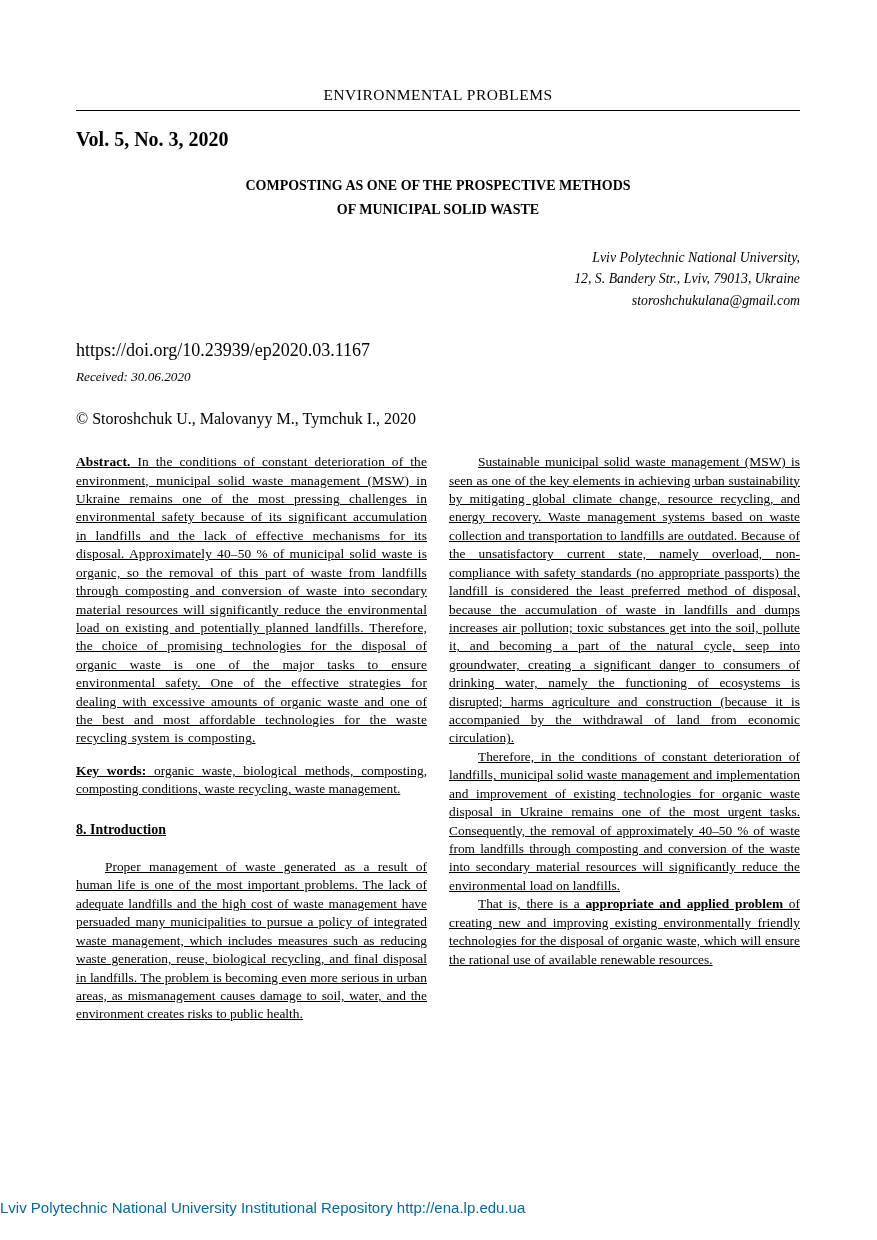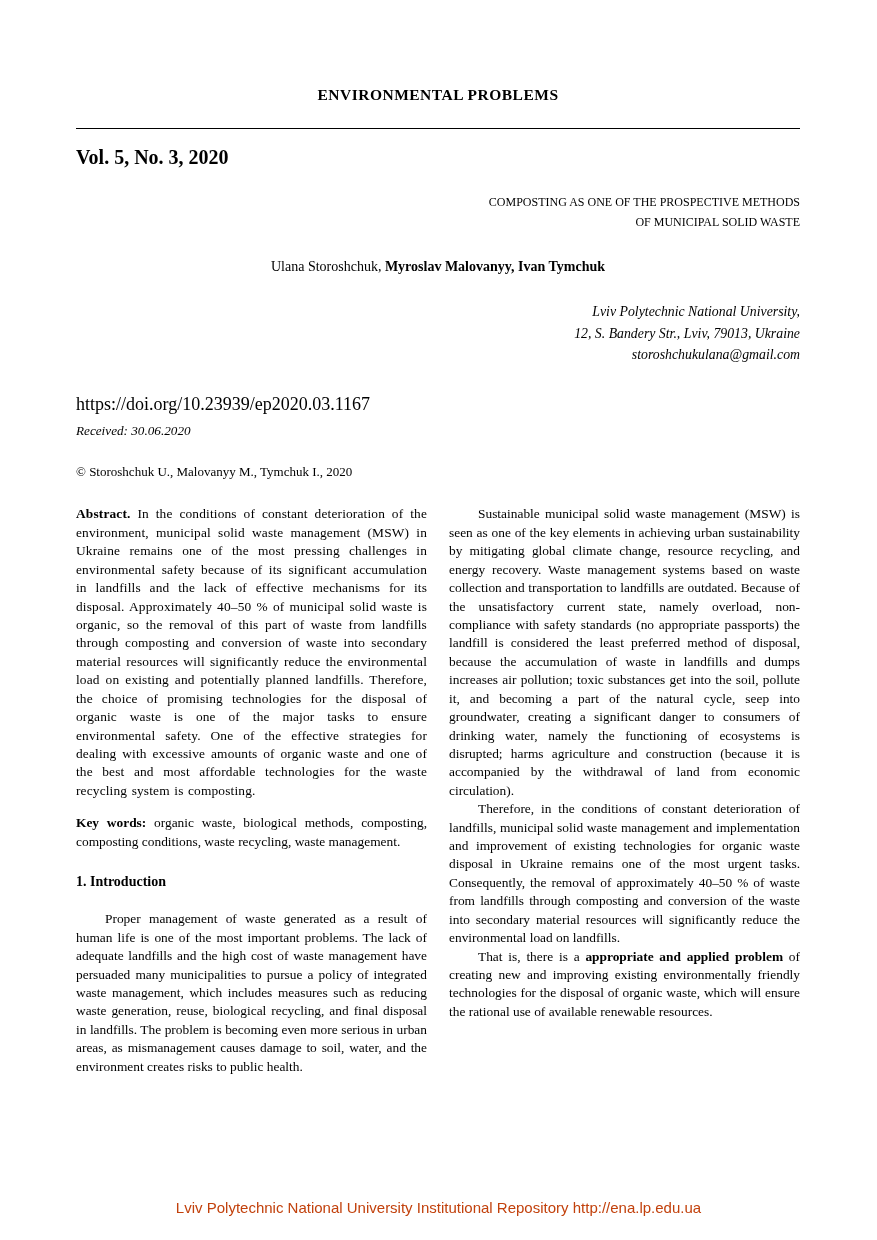--- a/index.html
+++ b/index.html
@@ -9,36 +9,36 @@
     height: 1240px;
     margin: 0 auto;
     background: #ffffff;
     box-sizing: border-box;
     padding: 86px 77px 0 76px;
     font-family: "Liberation Serif", serif;
     color: #000000;
   }
   .journal-header {
     text-align: center;
-    font-weight: bold;
+    font-weight: normal;
     font-size: 15.5px;
     letter-spacing: 0.5px;
-    padding-bottom: 24px;
+    padding-bottom: 6px;
     border-bottom: 1.2px solid #000;
   }
   .volume-line {
     margin-top: 17px;
     font-weight: bold;
     font-size: 20px;
   }
   .paper-title {
     margin-top: 23px;
-    text-align: right;
-    font-weight: normal;
-    font-size: 12px;
+    text-align: center;
+    font-weight: bold;
+    font-size: 14px;
     line-height: 1.68;
   }
   .authors {
     margin-top: 27px;
     text-align: center;
     font-size: 14px;
   }
   .authors .bold { font-weight: bold; }
   .affiliation {
     margin-top: 26px;
@@ -51,26 +51,27 @@
     margin-top: 29px;
     font-size: 18px;
   }
   .received-line {
     margin-top: 8px;
     font-style: italic;
     font-size: 13.2px;
   }
   .copyright-line {
     margin-top: 25px;
-    font-size: 13px;
+    font-size: 16px;
   }
   .columns {
     margin-top: 25px;
     display: flex;
     gap: 22px;
+    text-decoration: underline;
   }
   .col {
     flex: 1 1 0;
     font-size: 13.4px;
     line-height: 1.375;
     text-align: justify;
   }
   .col p { margin: 0; }
   .abstract-p { letter-spacing: 0.15px; word-spacing: 1px; }
   .bold { font-weight: bold; }
@@ -82,62 +83,61 @@
     text-align: left;
   }
   .indent { text-indent: 29px; }
   .col p + p.indent { margin-top: 0; }
   .right-col p + p { margin-top: 0; }
   .footer {
     position: absolute;
     left: 0;
     bottom: 24px;
     width: 100%;
-    text-align: center;
+    text-align: left;
     font-family: "Liberation Sans", sans-serif;
     font-size: 15px;
-    color: #c2410c;
+    color: #0369a1;
   }
 </style>
 </head>
 <body>
 
 <div class="page">
 
   <div class="journal-header">ENVIRONMENTAL PROBLEMS</div>
 
   <div class="volume-line">Vol. 5, No. 3, 2020</div>
 
   <div class="paper-title">
     <div>COMPOSTING AS ONE OF THE PROSPECTIVE METHODS</div>
     <div>OF MUNICIPAL SOLID WASTE</div>
   </div>
 
-  <div class="authors"><span>Ulana Storoshchuk, </span><span class="bold">Myroslav Malovanyy, Ivan Tymchuk</span></div>
 
   <div class="affiliation">
     <div>Lviv Polytechnic National University,</div>
     <div>12, S. Bandery Str., Lviv, 79013, Ukraine</div>
     <div>storoshchukulana@gmail.com</div>
   </div>
 
   <div class="doi-line">https://doi.org/10.23939/ep2020.03.1167</div>
 
   <div class="received-line">Received: 30.06.2020</div>
 
   <div class="copyright-line">© Storoshchuk U., Malovanyy M., Tymchuk I., 2020</div>
 
   <div class="columns">
 
     <div class="col">
       <p class="abstract-p"><span class="bold">Abstract.</span><span> In the conditions of constant deterioration of the environment, municipal solid waste management (MSW) in Ukraine remains one of the most pressing challenges in environmental safety because of its significant accumulation in landfills and the lack of effective mechanisms for its disposal. Approximately 40–50 % of municipal solid waste is organic, so the removal of this part of waste from landfills through composting and conversion of waste into secondary material resources will significantly reduce the environmental load on existing and potentially planned landfills. Therefore, the choice of promising technologies for the disposal of organic waste is one of the major tasks to ensure environmental safety. One of the effective strategies for dealing with excessive amounts of organic waste and one of the best and most affordable technologies for the waste recycling system is composting.</span></p>
 
       <p class="keywords-p"><span class="bold">Key words:</span><span> organic waste, biological methods, composting, composting conditions, waste recycling, waste management.</span></p>
 
-      <div class="section-heading">1. Introduction</div>
+      <div class="section-heading">8. Introduction</div>
 
       <p class="indent">Proper management of waste generated as a result of human life is one of the most important problems. The lack of adequate landfills and the high cost of waste management have persuaded many municipalities to pursue a policy of integrated waste management, which includes measures such as reducing waste generation, reuse, biological recycling, and final disposal in landfills. The problem is becoming even more serious in urban areas, as mismanagement causes damage to soil, water, and the environment creates risks to public health.</p>
     </div>
 
     <div class="col right-col">
       <p class="indent">Sustainable municipal solid waste management (MSW) is seen as one of the key elements in achieving urban sustainability by mitigating global climate change, resource recycling, and energy recovery. Waste management systems based on waste collection and transportation to landfills are outdated. Because of the unsatisfactory current state, namely overload, non-compliance with safety standards (no appropriate passports) the landfill is considered the least preferred method of disposal, because the accumulation of waste in landfills and dumps increases air pollution; toxic substances get into the soil, pollute it, and becoming a part of the natural cycle, seep into groundwater, creating a significant danger to consumers of drinking water, namely the functioning of ecosystems is disrupted; harms agriculture and construction (because it is accompanied by the withdrawal of land from economic circulation).</p>
       <p class="indent">Therefore, in the conditions of constant deterioration of landfills, municipal solid waste management and implementation and improvement of existing technologies for organic waste disposal in Ukraine remains one of the most urgent tasks. Consequently, the removal of approximately 40–50 % of waste from landfills through composting and conversion of the waste into secondary material resources will significantly reduce the environmental load on landfills.</p>
       <p class="indent"><span>That is, there is a </span><span class="bold">appropriate and applied problem</span><span> of creating new and improving existing environmentally friendly technologies for the disposal of organic waste, which will ensure the rational use of available renewable resources.</span></p>
     </div>
 

